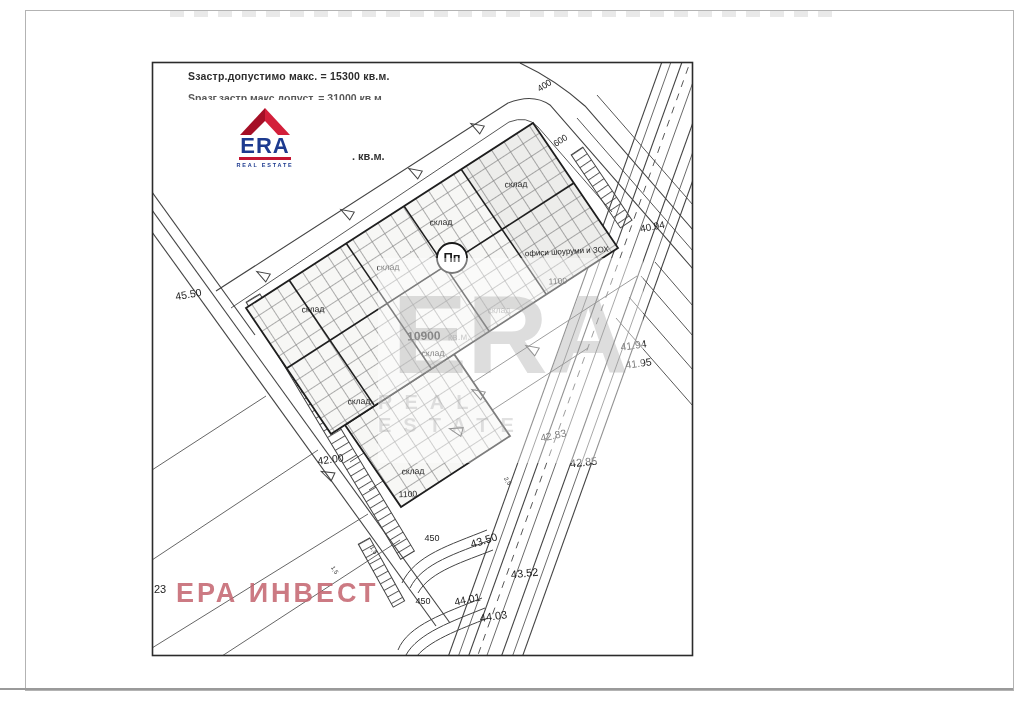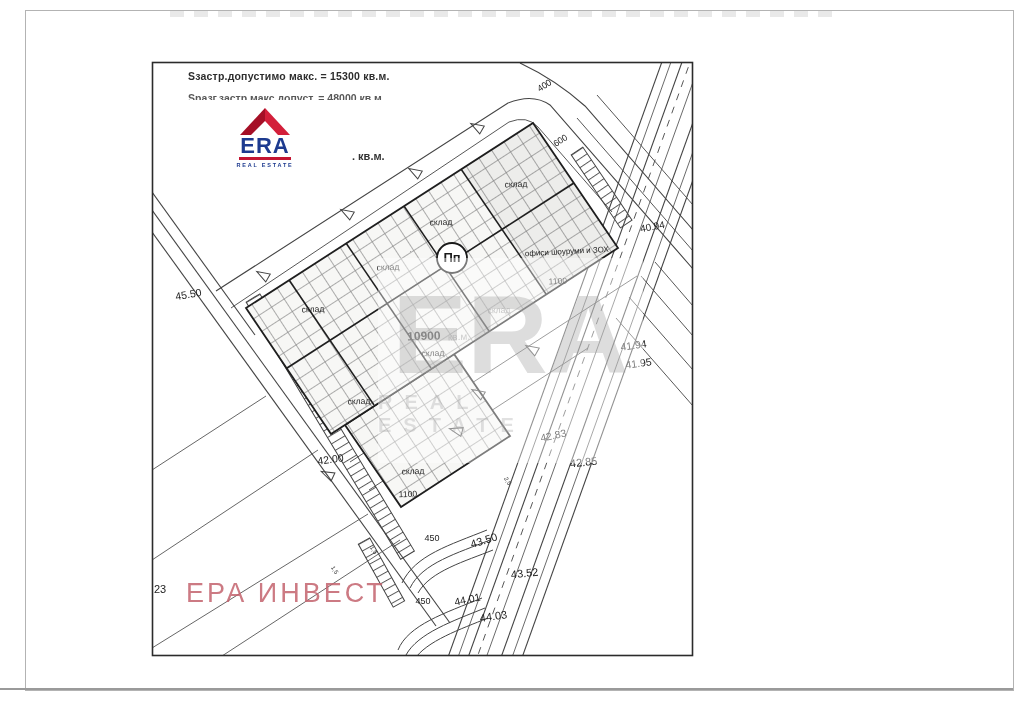--- a/index.html
+++ b/index.html
@@ -20,21 +20,21 @@
   .kvm{position:absolute;left:352px;top:150px;font-size:11px;font-weight:700;color:#333;}
   .logo{position:absolute;left:236px;top:104px;width:58px;text-align:center;}
   .logo .word{font-size:22px;font-weight:700;color:#1d3a8f;line-height:20px;letter-spacing:1px;}
   .logo .bar{height:3px;background:#c31432;margin:1px 3px 2px 3px;}
   .logo .sub{font-size:5.5px;font-weight:700;color:#1d3a8f;letter-spacing:1.8px;}
   .watermark{position:absolute;left:378px;top:258px;width:265px;height:205px;
         display:flex;flex-direction:column;align-items:center;justify-content:center;
         background:rgba(255,255,255,.42);pointer-events:none;}
   .watermark .big{font-size:112px;font-weight:700;color:#9d9d9d;opacity:.34;line-height:100px;}
   .watermark .small{font-size:20px;font-weight:700;color:#a8a8a8;opacity:.34;letter-spacing:12px;margin-top:6px;}
-  .invest{position:absolute;left:186px;top:578px;font-size:27px;font-weight:400;
+  .invest{position:absolute;left:176px;top:578px;font-size:27px;font-weight:700;
         letter-spacing:3px;color:#c4636e;opacity:.85;}
 </style>
 </head>
 <body>
 
 <div class="page"></div>
 <div class="scan-smudge"></div>
 <div class="bottom-scan-line"></div>
 
 <svg width="1024" height="723" viewBox="0 0 1024 723">
@@ -181,21 +181,21 @@
       <text x="452" y="262" font-size="13" fill="#1a1a1a" text-anchor="middle" font-family="&quot;Liberation Sans&quot;, sans-serif" font-weight="bold">Пп</text>
     </g>
 </svg>
 
 <div class="watermark">
   <div class="big">ERA</div>
   <div class="small">REAL ESTATE</div>
 </div>
 
 <div class="hdr1">Sзастр.допустимо макс. = 15300 кв.м.</div>
-<div class="hdr2">Sразг.застр.макс.допуст. = 48000 кв.м.</div>
+<div class="hdr2">Sразг.застр.макс.допуст. = 31000 кв.м.</div>
 <div class="kvm">. кв.м.</div>
 
 <div class="logo">
   <svg width="52" height="32" viewBox="0 0 52 32" style="position:static;display:block;margin:0 auto;">
     <polygon points="1,31 26,4 26,17 12,31" fill="#a50f26"></polygon>
     <polygon points="26,4 51,31 39,31 26,17" fill="#d31f3a"></polygon>
   </svg>
   <div class="word">ERA</div>
   <div class="bar"></div>
   <div class="sub">REAL ESTATE</div>

